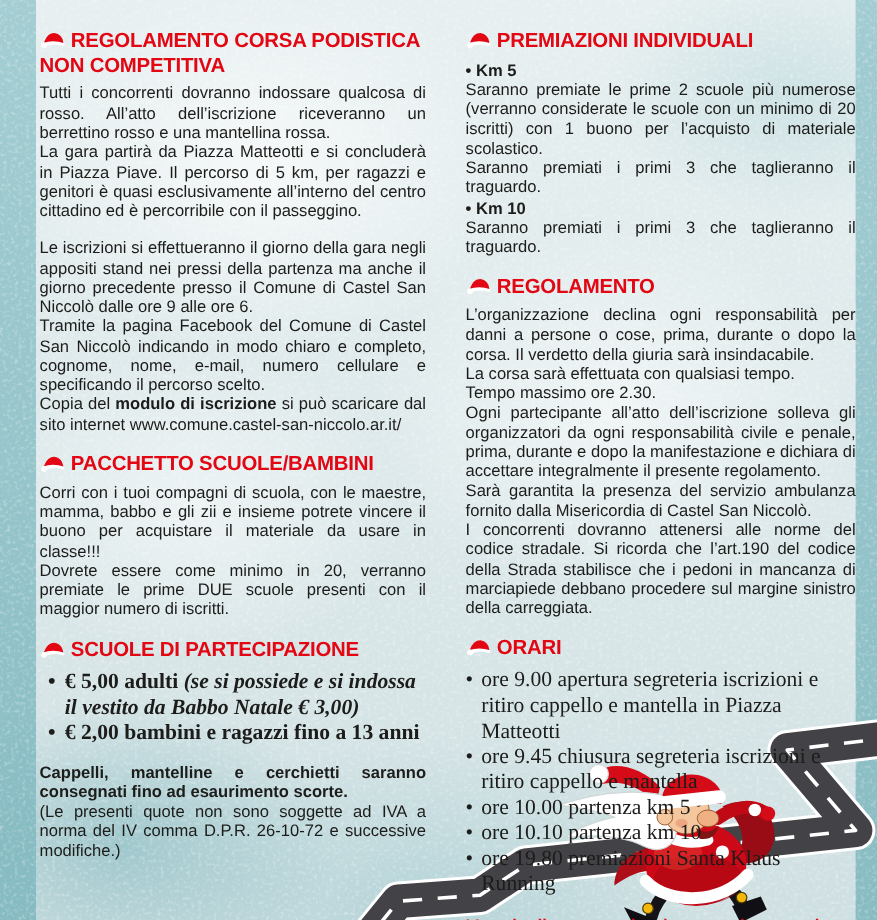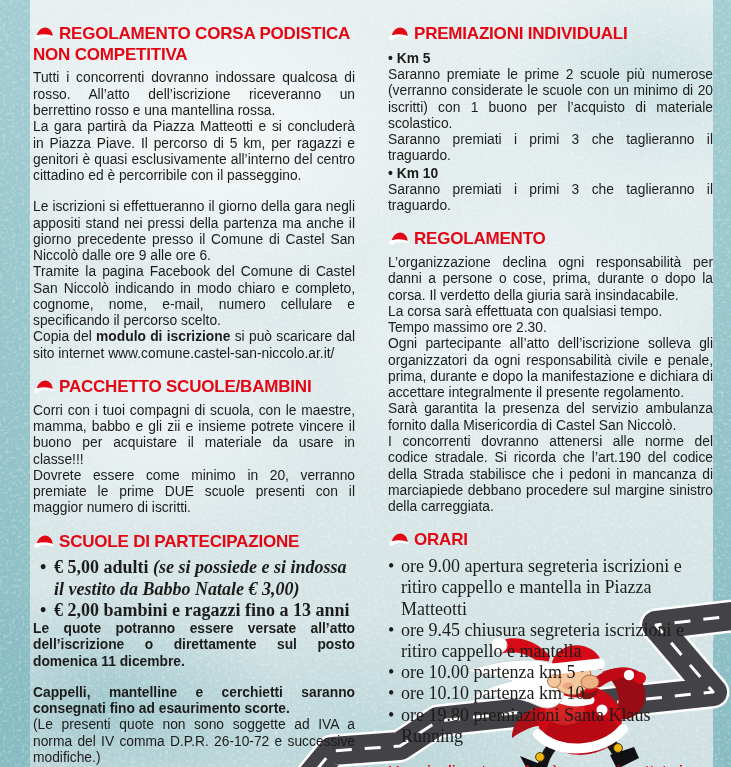--- a/index.html
+++ b/index.html
@@ -158,21 +158,20 @@
     <section>
       <h2 class="section-title"><svg class="hat-icon" viewBox="0 0 24 16">
             <path d="M4 10 Q7 1.5 13.5 1.5 Q20.5 2.5 21.5 10 L21.5 11.5 Q12 8.5 4.5 11.5 Z" fill="#e30613"></path>
             <path d="M3 10.5 Q12.5 7.3 22.5 10.7 Q23 13.5 20.5 13 Q12.5 10.5 5 13.6 Q2.6 13.8 3 10.5 Z" fill="#fff"></path>
             <circle cx="4" cy="12.6" r="2.6" fill="#fff"></circle>
           </svg><span>SCUOLE DI PARTECIPAZIONE</span></h2>
       <ul class="plain quote-list">
         <li><b class="inline">€ 5,00 adulti </b><b class="inline italic">(se si possiede e si indossa il vestito da Babbo Natale € 3,00)</b></li>
         <li><b class="inline">€ 2,00 bambini e ragazzi fino a 13 anni</b><b class="inline italic"></b></li>
       </ul>
-      <p class="bold-note">Le quote potranno essere versate all’atto dell’iscrizione o direttamente sul posto domenica 11 dicembre.</p>
       <p class="bold-note spacer-note">Cappelli, mantelline e cerchietti saranno consegnati fino ad esaurimento scorte.</p>
       <p class="body-p">(Le presenti quote non sono soggette ad IVA a norma del IV comma D.P.R. 26-10-72 e successive modifiche.)</p>
     </section>
 
   </div>
 
   <div class="col right">
 
     <section>
       <h2 class="section-title"><svg class="hat-icon" viewBox="0 0 24 16">

